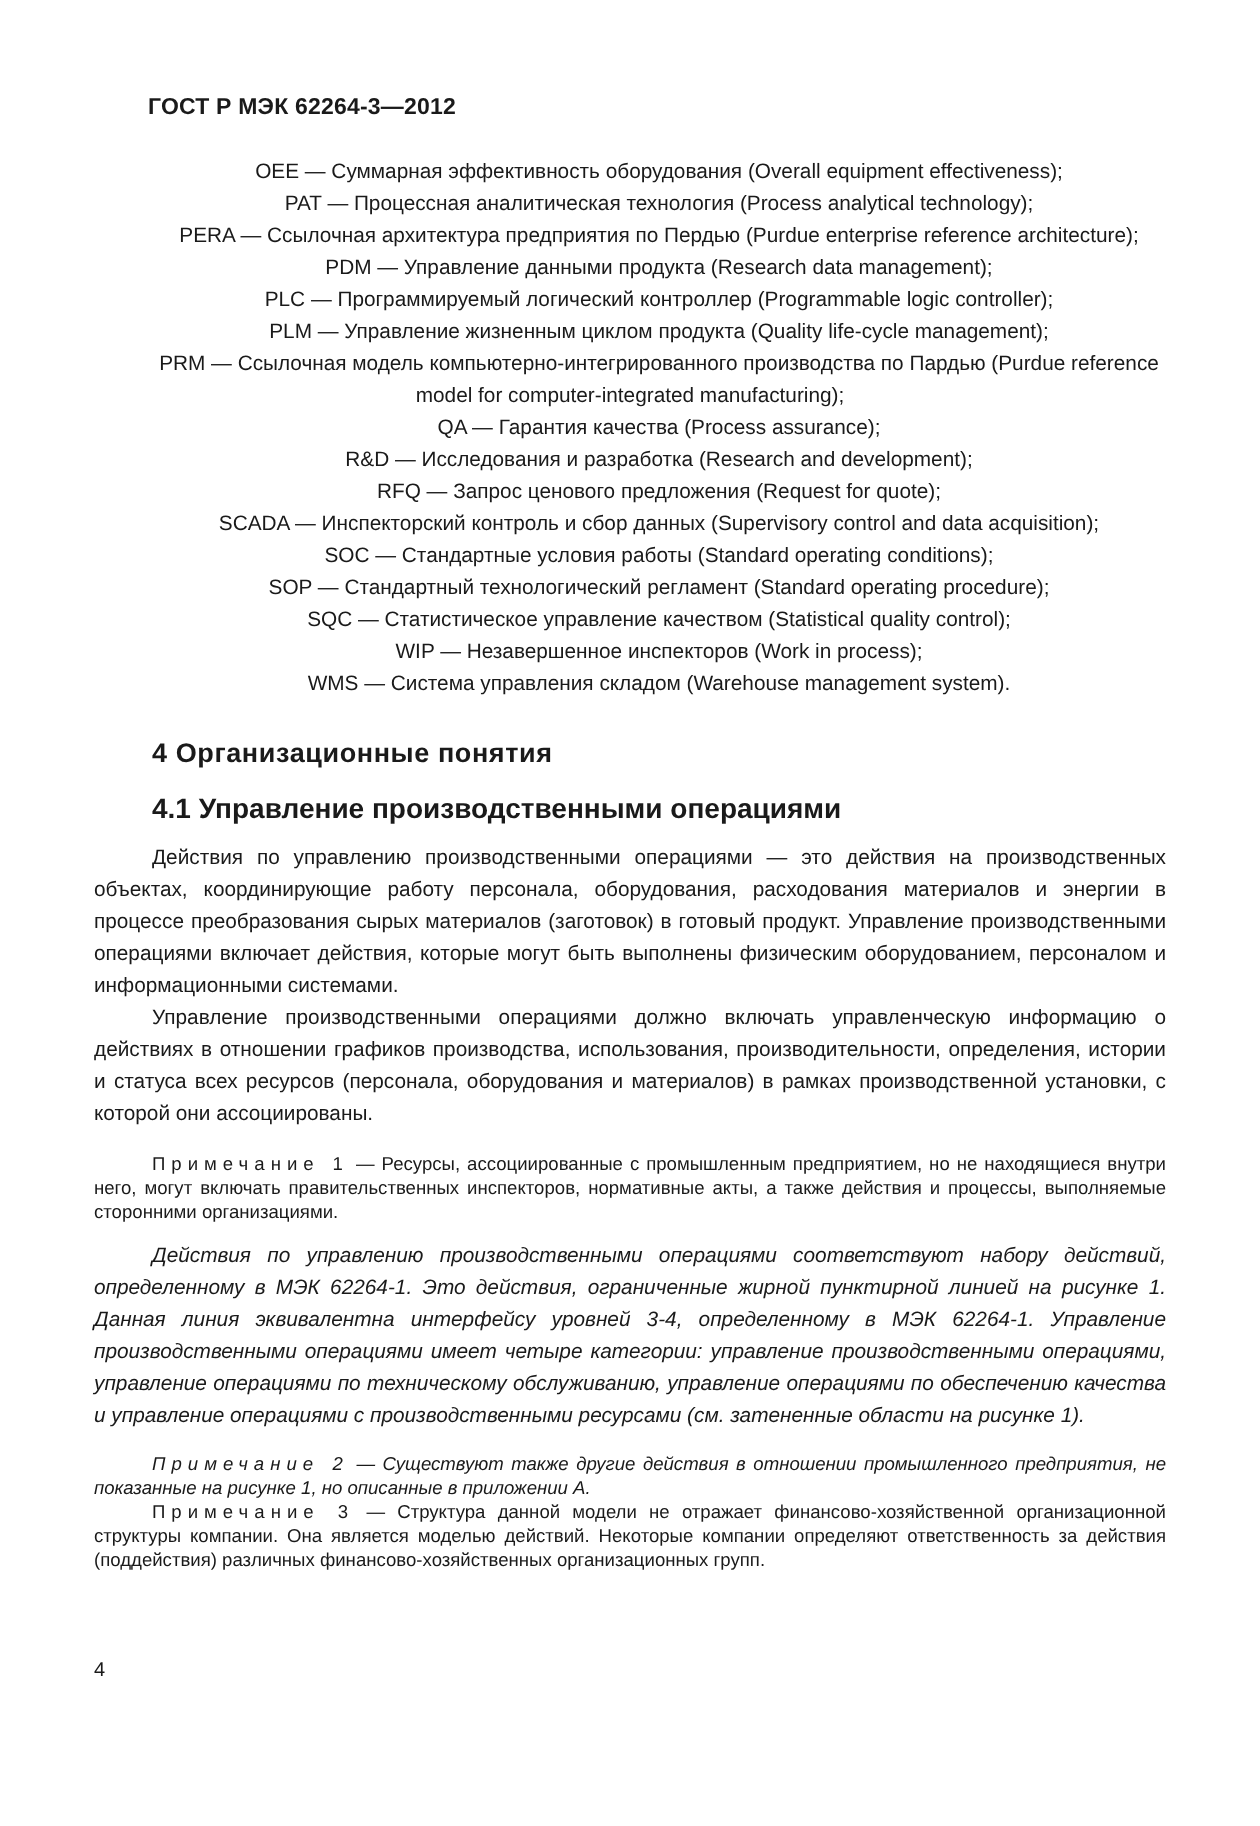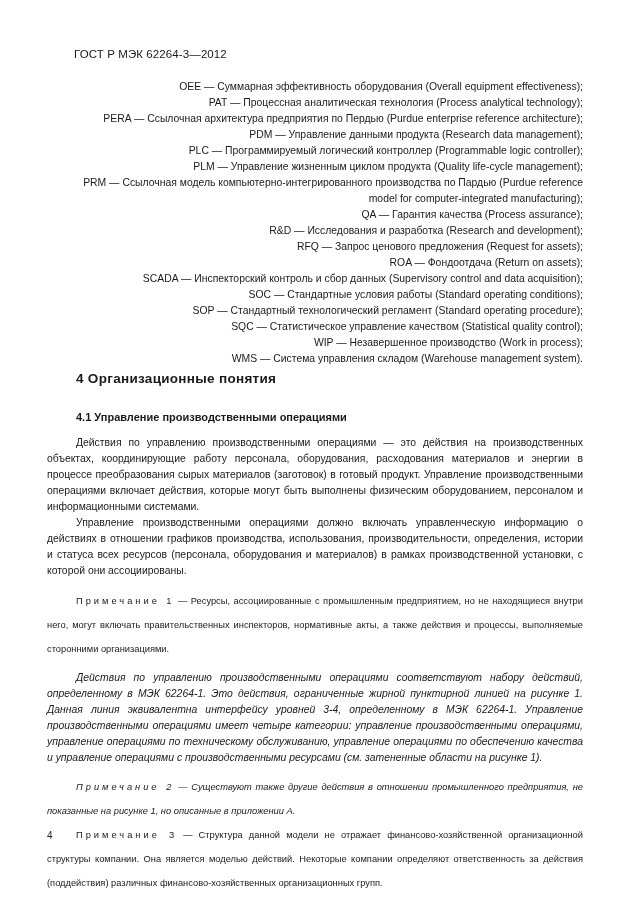--- a/index.html
+++ b/index.html
@@ -1,25 +1,25 @@
 <!DOCTYPE html>
 <html><head>
 <meta charset="utf-8">
 <style>
   html, body { margin: 0; padding: 0; background: #ffffff; }
   body { width: 630px; height: 913px; position: relative; overflow: hidden;
          font-family: "Liberation Sans", sans-serif; color: #1a1a1a; }
-  .header { position: absolute; left: 47px; top: 48px; font-size: 11.5px; font-weight: normal; letter-spacing: 0.1px; padding-left: 27px; }
+  .header { position: absolute; left: 47px; top: 48px; font-size: 11.5px; font-weight: bold; letter-spacing: 0.1px; padding-left: 27px; }
   .content { position: absolute; left: 47px; top: 79px; width: 536px; font-size: 10.4px; line-height: 16px; }
-  .abbr { text-indent: 29px; margin: 0; text-align: right; }
-  .h2 { font-size: 13.5px; font-weight: bold; margin: 2px 0 0 29px; line-height: 20px; letter-spacing: 0.3px; }
-  .h3 { font-size: 11px; font-weight: bold; margin: 20px 0 0 29px; line-height: 16px; }
+  .abbr { text-indent: 29px; margin: 0; text-align: center; }
+  .h2 { font-size: 13.5px; font-weight: bold; margin: 16px 0 0 29px; line-height: 20px; letter-spacing: 0.3px; }
+  .h3 { font-size: 14px; font-weight: bold; margin: 9px 0 0 29px; line-height: 16px; }
   .para { text-indent: 29px; margin: 0; text-align: justify; }
   .gap-h3 { margin-top: 10px; }
-  .note { font-size: 9.3px; text-indent: 29px; margin: 0; text-align: justify; line-height: 24px; }
+  .note { font-size: 9.3px; text-indent: 29px; margin: 0; text-align: justify; line-height: 12px; }
   .note .lbl { letter-spacing: 3px; }
   .mt8 { margin-top: 9px; font-style: italic; }
   .mt10 { margin-top: 10px; }
   .pagenum { position: absolute; left: 47px; top: 830px; font-size: 10px; }
 </style>
 </head>
 <body>
 
 <div class="header">ГОСТ Р МЭК 62264-3—2012</div>
 
@@ -27,27 +27,26 @@
   <div>
     <p class="abbr">OEE — Суммарная эффективность оборудования (Overall equipment effectiveness);</p>
     <p class="abbr">PAT — Процессная аналитическая технология (Process analytical technology);</p>
     <p class="abbr">PERA — Ссылочная архитектура предприятия по Пердью (Purdue enterprise reference architecture);</p>
     <p class="abbr">PDM — Управление данными продукта (Research data management);</p>
     <p class="abbr">PLC — Программируемый логический контроллер (Programmable  logic  controller);</p>
     <p class="abbr">PLM — Управление жизненным циклом продукта (Quality life-cycle management);</p>
     <p class="abbr">PRM — Ссылочная модель компьютерно-интегрированного производства по Пардью (Purdue reference model for computer-integrated manufacturing);</p>
     <p class="abbr">QA — Гарантия качества (Process assurance);</p>
     <p class="abbr">R&amp;D — Исследования и разработка (Research and development);</p>
-    <p class="abbr">RFQ — Запрос ценового предложения (Request for assets);</p>
-    <p class="abbr">ROA — Фондоотдача (Return on assets);</p>
+    <p class="abbr">RFQ — Запрос ценового предложения (Request for quote);</p>
     <p class="abbr">SCADA — Инспекторский контроль и сбор данных (Supervisory control and data acquisition);</p>
     <p class="abbr">SOC — Стандартные условия работы (Standard operating conditions);</p>
     <p class="abbr">SOP — Стандартный технологический регламент (Standard operating procedure);</p>
     <p class="abbr">SQC — Статистическое управление качеством (Statistical quality control);</p>
-    <p class="abbr">WIP — Незавершенное производство (Work  in  process);</p>
+    <p class="abbr">WIP — Незавершенное инспекторов (Work  in  process);</p>
     <p class="abbr">WMS — Система управления складом (Warehouse management system).</p>
   </div>
 
   <div class="h2">4 Организационные понятия</div>
   <div class="h3">4.1 Управление производственными операциями</div>
 
   <p class="para gap-h3">Действия по управлению производственными операциями — это действия на производственных объектах, координирующие работу персонала, оборудования, расходования материалов и энергии в процессе преобразования сырых материалов (заготовок) в готовый продукт. Управление производственными операциями включает действия, которые могут быть выполнены физическим оборудованием, персоналом и информационными системами.</p>
   <p class="para">Управление производственными операциями должно включать управленческую информацию о действиях в отношении графиков производства, использования, производительности, определения, истории и статуса всех ресурсов (персонала, оборудования и материалов) в рамках производственной установки, с которой они ассоциированы.</p>
 
   <p class="note mt10"><span class="lbl">Примечание 1</span><span> — Ресурсы, ассоциированные с промышленным предприятием, но не находящиеся внутри него, могут включать правительственных инспекторов, нормативные акты, а также действия и процессы, выполняемые сторонними организациями.</span></p>

